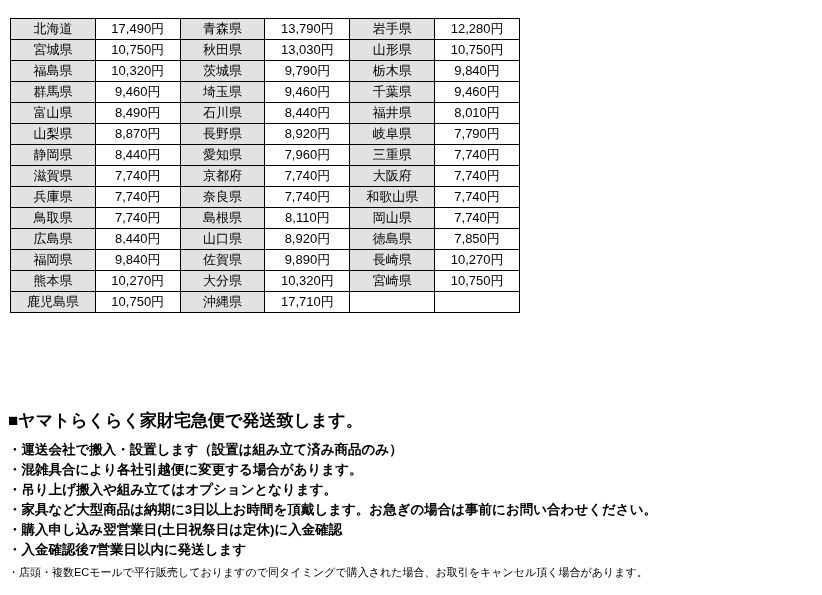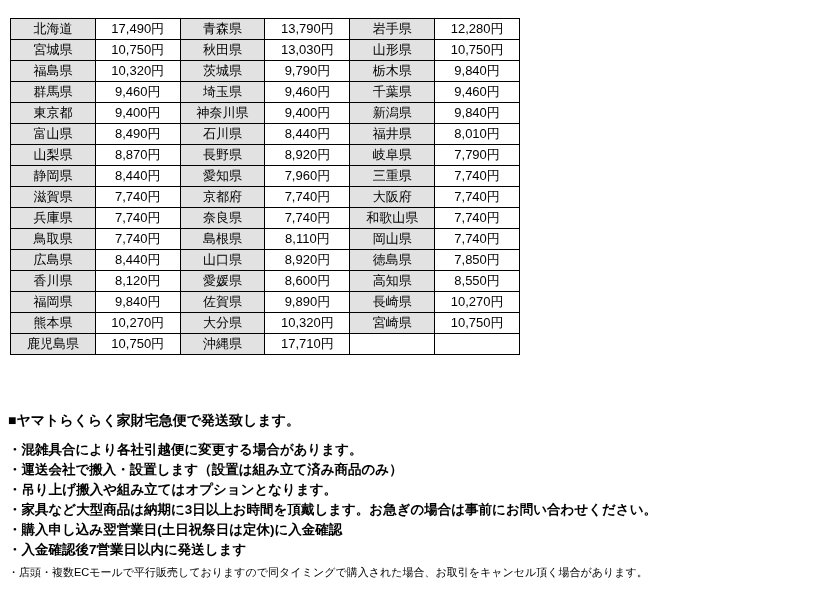--- a/index.html
+++ b/index.html
@@ -58,21 +58,21 @@
   td.blank {
     background: #ffffff;
   }
   .notes {
     position: absolute;
     left: 8px;
     top: 412px;
     width: 806px;
   }
   .note-head {
-    font-size: 14px;
+    font-size: 17px;
     font-weight: bold;
     margin: 0 0 11px 0;
     line-height: 17px;
   }
   .note-line {
     font-size: 13.5px;
     font-weight: bold;
     line-height: 20px;
     margin: 0;
     white-space: nowrap;
@@ -120,28 +120,20 @@
         </tr>
         <tr>
           <td class="pref">群馬県</td>
           <td class="fee">9,460円</td>
           <td class="pref">埼玉県</td>
           <td class="fee">9,460円</td>
           <td class="pref">千葉県</td>
           <td class="fee">9,460円</td>
         </tr>
         <tr>
-          <td class="pref">東京都</td>
-          <td class="fee">9,400円</td>
-          <td class="pref">神奈川県</td>
-          <td class="fee">9,400円</td>
-          <td class="pref">新潟県</td>
-          <td class="fee">9,840円</td>
-        </tr>
-        <tr>
           <td class="pref">富山県</td>
           <td class="fee">8,490円</td>
           <td class="pref">石川県</td>
           <td class="fee">8,440円</td>
           <td class="pref">福井県</td>
           <td class="fee">8,010円</td>
         </tr>
         <tr>
           <td class="pref">山梨県</td>
           <td class="fee">8,870円</td>
@@ -184,28 +176,20 @@
         </tr>
         <tr>
           <td class="pref">広島県</td>
           <td class="fee">8,440円</td>
           <td class="pref">山口県</td>
           <td class="fee">8,920円</td>
           <td class="pref">徳島県</td>
           <td class="fee">7,850円</td>
         </tr>
         <tr>
-          <td class="pref">香川県</td>
-          <td class="fee">8,120円</td>
-          <td class="pref">愛媛県</td>
-          <td class="fee">8,600円</td>
-          <td class="pref">高知県</td>
-          <td class="fee">8,550円</td>
-        </tr>
-        <tr>
           <td class="pref">福岡県</td>
           <td class="fee">9,840円</td>
           <td class="pref">佐賀県</td>
           <td class="fee">9,890円</td>
           <td class="pref">長崎県</td>
           <td class="fee">10,270円</td>
         </tr>
         <tr>
           <td class="pref">熊本県</td>
           <td class="fee">10,270円</td>
@@ -221,22 +205,22 @@
           <td class="fee">17,710円</td>
           <td class="blank"></td>
           <td class="blank"></td>
         </tr>
       </tbody>
   </table>
 
   <div class="notes">
     <p class="note-head">■ヤマトらくらく家財宅急便で発送致します。</p>
     <div>
+        <p class="note-line">・運送会社で搬入・設置します（設置は組み立て済み商品のみ）</p>
         <p class="note-line">・混雑具合により各社引越便に変更する場合があります。</p>
-        <p class="note-line">・運送会社で搬入・設置します（設置は組み立て済み商品のみ）</p>
         <p class="note-line">・吊り上げ搬入や組み立てはオプションとなります。</p>
         <p class="note-line">・家具など大型商品は納期に3日以上お時間を頂戴します。お急ぎの場合は事前にお問い合わせください。</p>
         <p class="note-line">・購入申し込み翌営業日(土日祝祭日は定休)に入金確認</p>
         <p class="note-line">・入金確認後7営業日以内に発送します</p>
       </div>
     <p class="note-small">・店頭・複数ECモールで平行販売しておりますので同タイミングで購入された場合、お取引をキャンセル頂く場合があります。</p>
   </div>
 
 </div>
 

